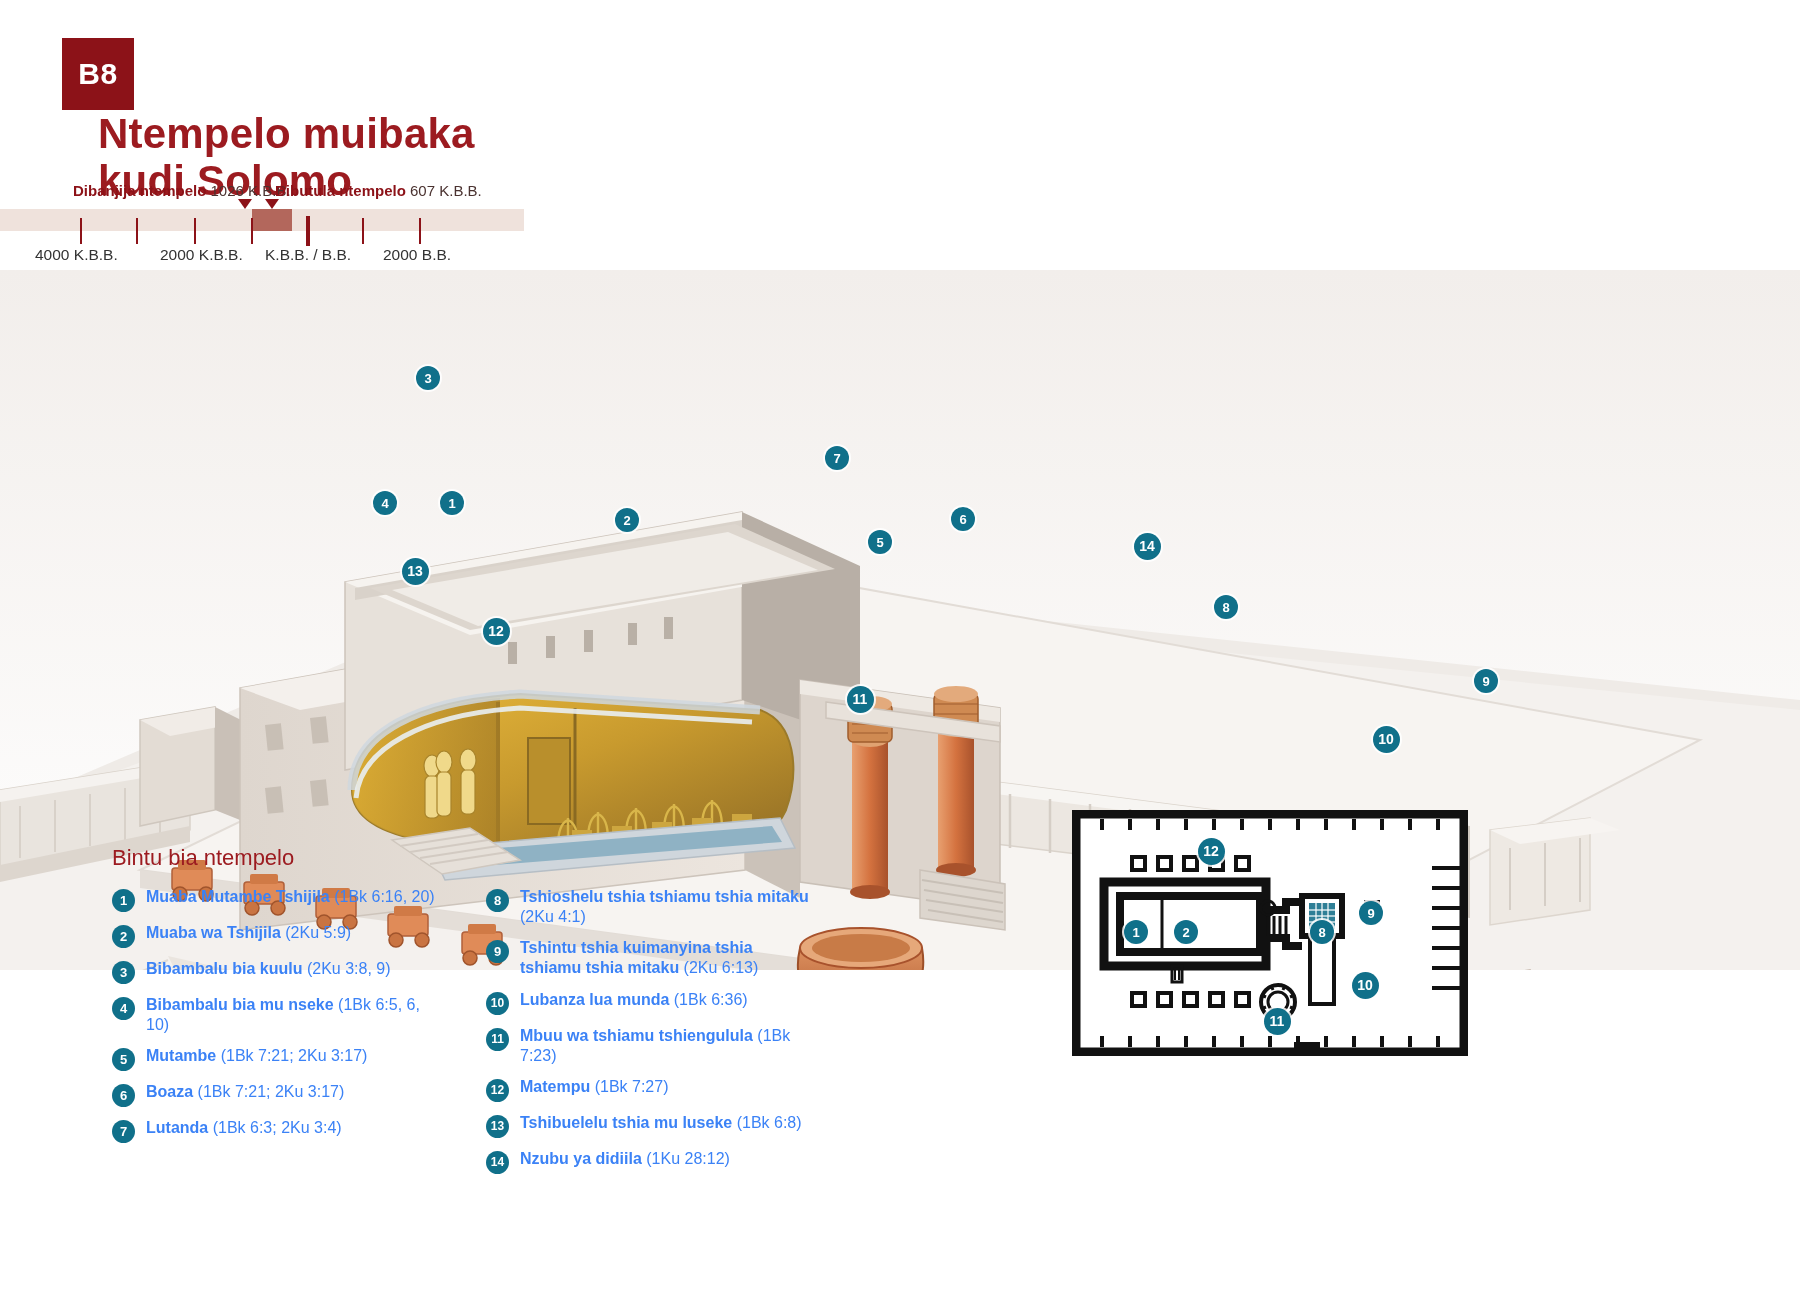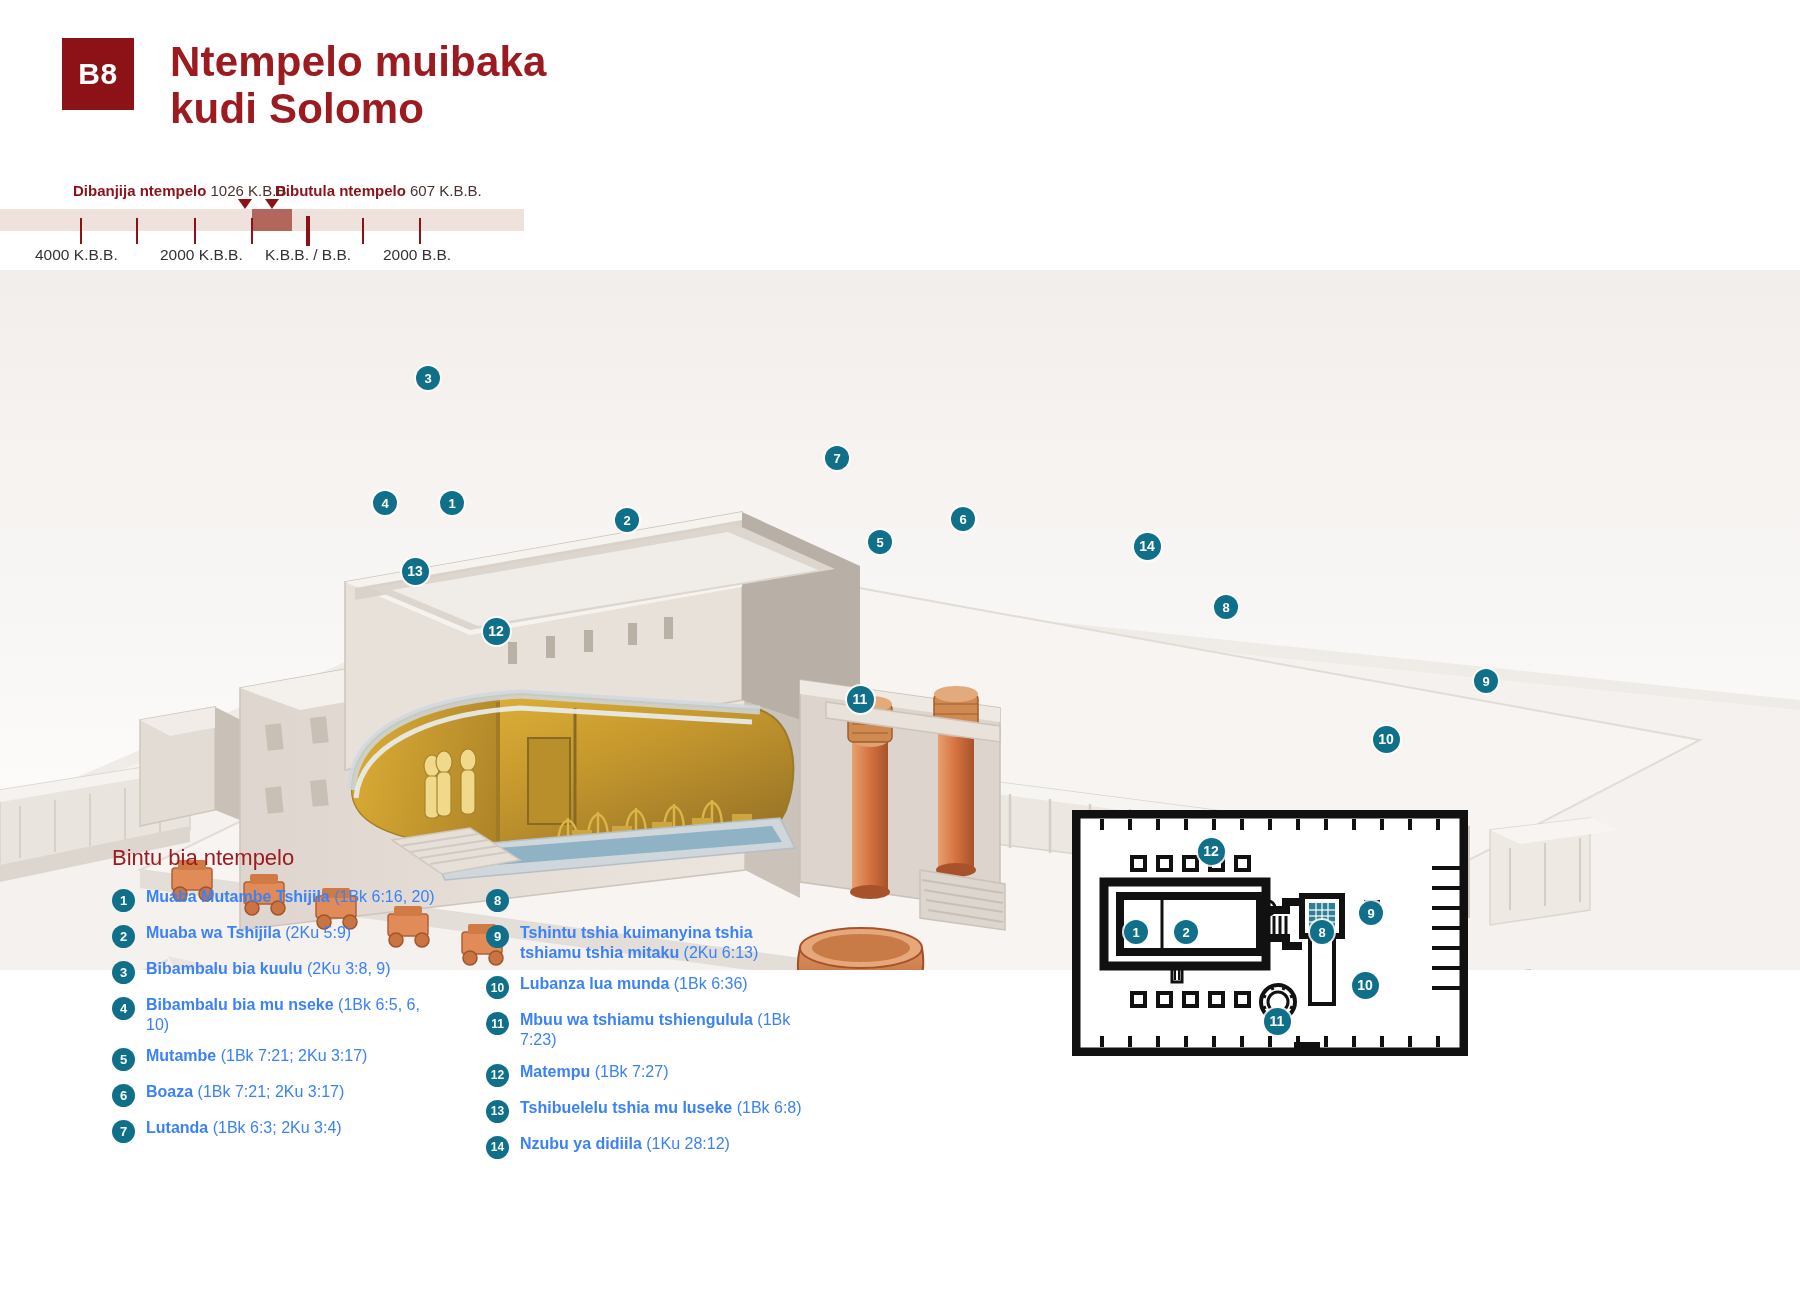--- a/index.html
+++ b/index.html
@@ -4,21 +4,21 @@
 <style>
   html,body{margin:0;padding:0;}
   body{
     width:1800px;height:1300px;
     background:#ffffff;
     font-family:"Liberation Sans", sans-serif;
     overflow:hidden;
     position:relative;
   }
   
-  #header{position:absolute;left:62px;top:38px;display:flex;align-items:flex-start;}
+  #header{position:absolute;left:62px;top:38px;display:flex;align-items:flex-start;flex-direction:column;}
   #badge{
     width:72px;height:72px;background:#8c1218;color:#fff;
     display:flex;align-items:center;justify-content:center;
     font-size:30px;font-weight:600;letter-spacing:.5px;
   }
   #title{
     margin-left:36px;color:#9c1b20;font-size:42px;line-height:1.12;
     font-weight:700;white-space:pre-line;letter-spacing:.2px;
   }
   
@@ -502,20 +502,21 @@
           <div class="leg-txt"><b>Boaza</b><span> (1Bk 7:21; 2Ku 3:17)</span></div>
         </div>
         <div class="leg-item">
           <div class="leg-num">7</div>
           <div class="leg-txt"><b>Lutanda</b><span> (1Bk 6:3; 2Ku 3:4)</span></div>
         </div>
       </div>
     <div class="leg-col" id="leg-right">
         <div class="leg-item">
           <div class="leg-num">8</div>
+          <div class="leg-txt"><b>Tshioshelu tshia tshiamu tshia mitaku</b><span> (2Ku 4:1)</span></div>
         </div>
         <div class="leg-item">
           <div class="leg-num">9</div>
           <div class="leg-txt"><b>Tshintu tshia kuimanyina tshia tshiamu tshia mitaku</b><span> (2Ku 6:13)</span></div>
         </div>
         <div class="leg-item">
           <div class="leg-num wide">10</div>
           <div class="leg-txt"><b>Lubanza lua munda</b><span> (1Bk 6:36)</span></div>
         </div>
         <div class="leg-item">

